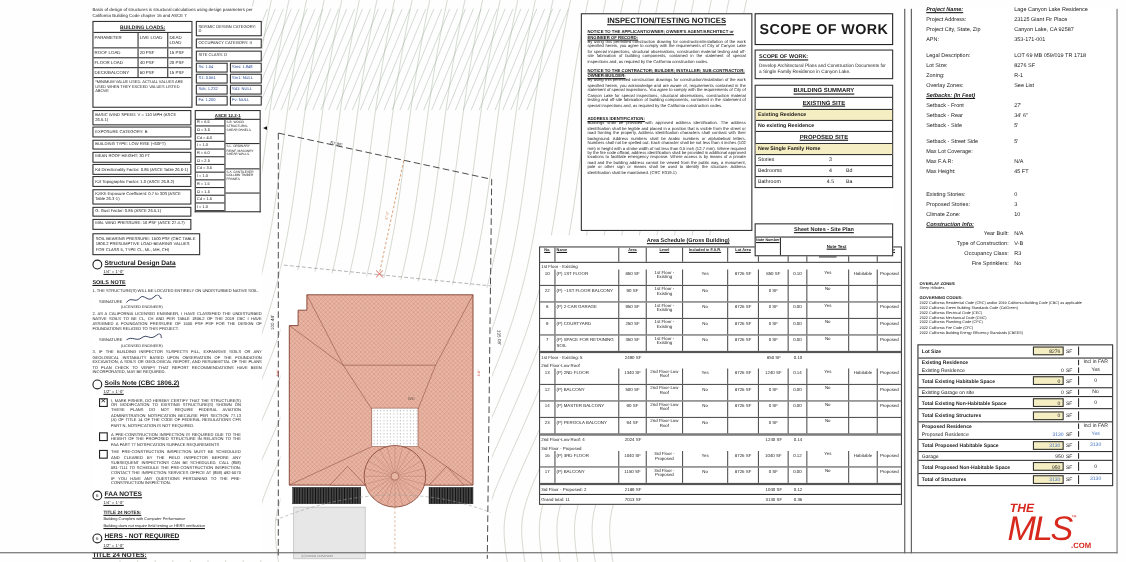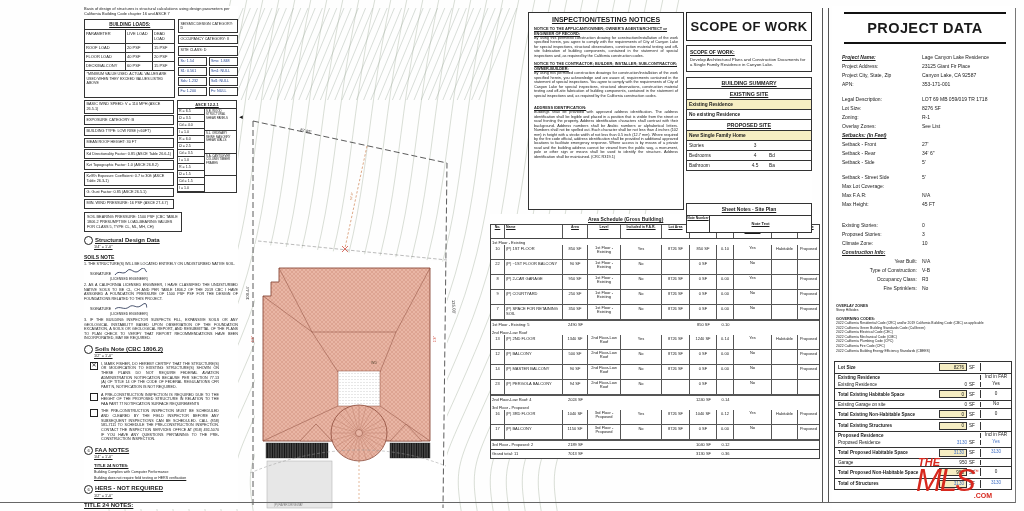--- a/index.html
+++ b/index.html
@@ -786,21 +786,20 @@
     <div class="notesbox">
       <div class="nb-title">Sheet Notes - Site Plan</div>
       <div class="nb-cols">
         <div class="nb-c1">Note Number</div>
         <div class="nb-c2">Note Text</div>
       </div>
     </div>
   </div>
 
   <div id="pd-panel" class="panel">
-    <div class="pd-title">PROJECT DATA</div>
     <div class="kvwrap">
 
         <div class="kv bui">
           <span class="kl">Project Name:</span>
           <span class="kvv">Lage Canyon Lake Residence</span>
         </div>
 
         <div class="kv">
           <span class="kl">Project Address:</span>
           <span class="kvv">23125 Giant Fir Place</span>

